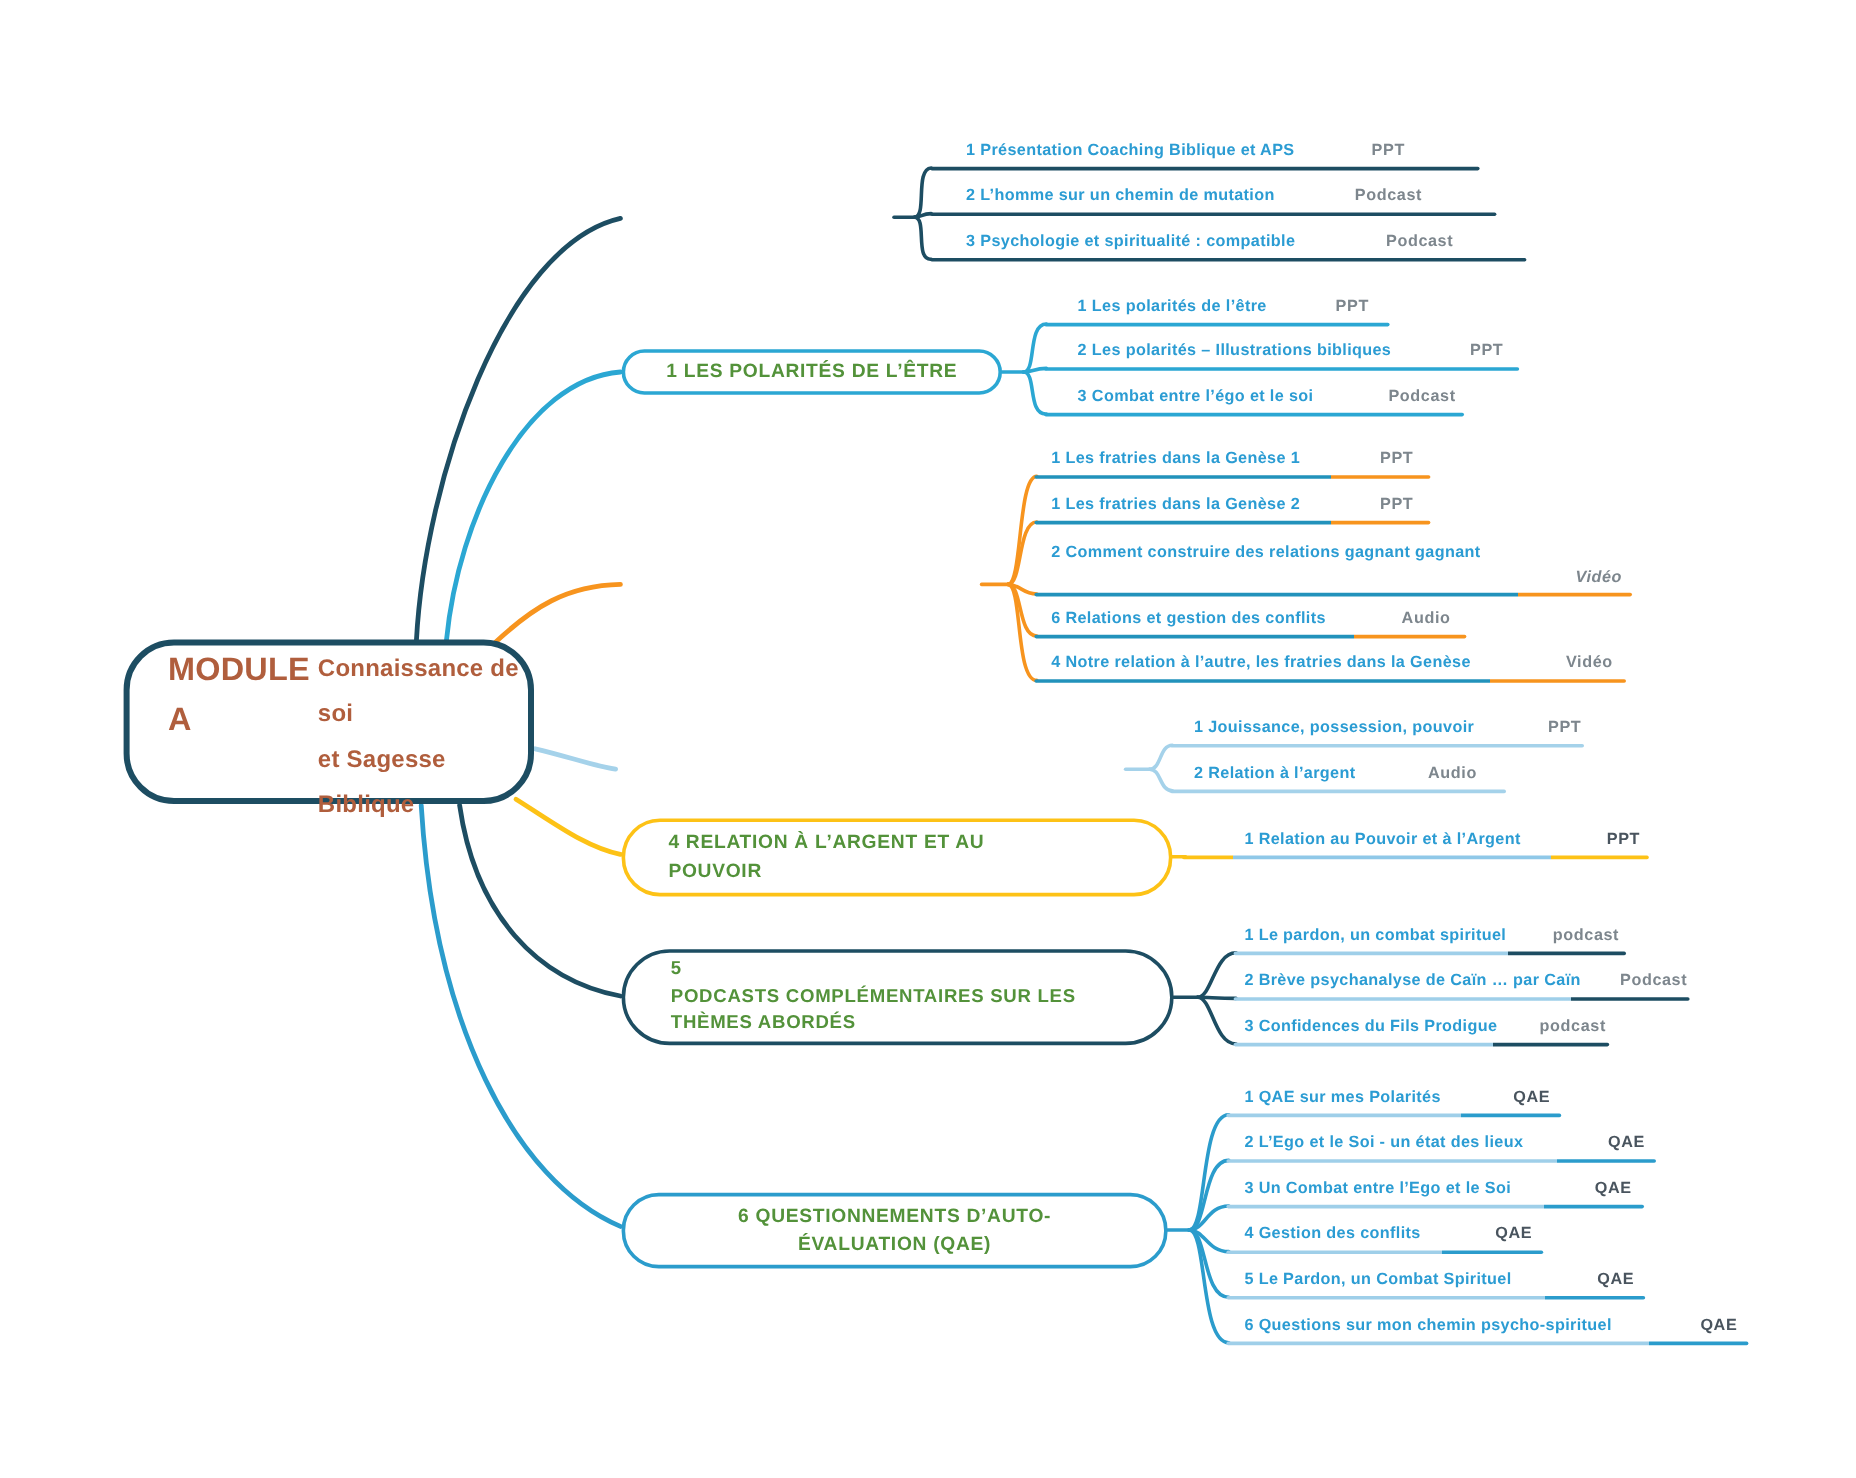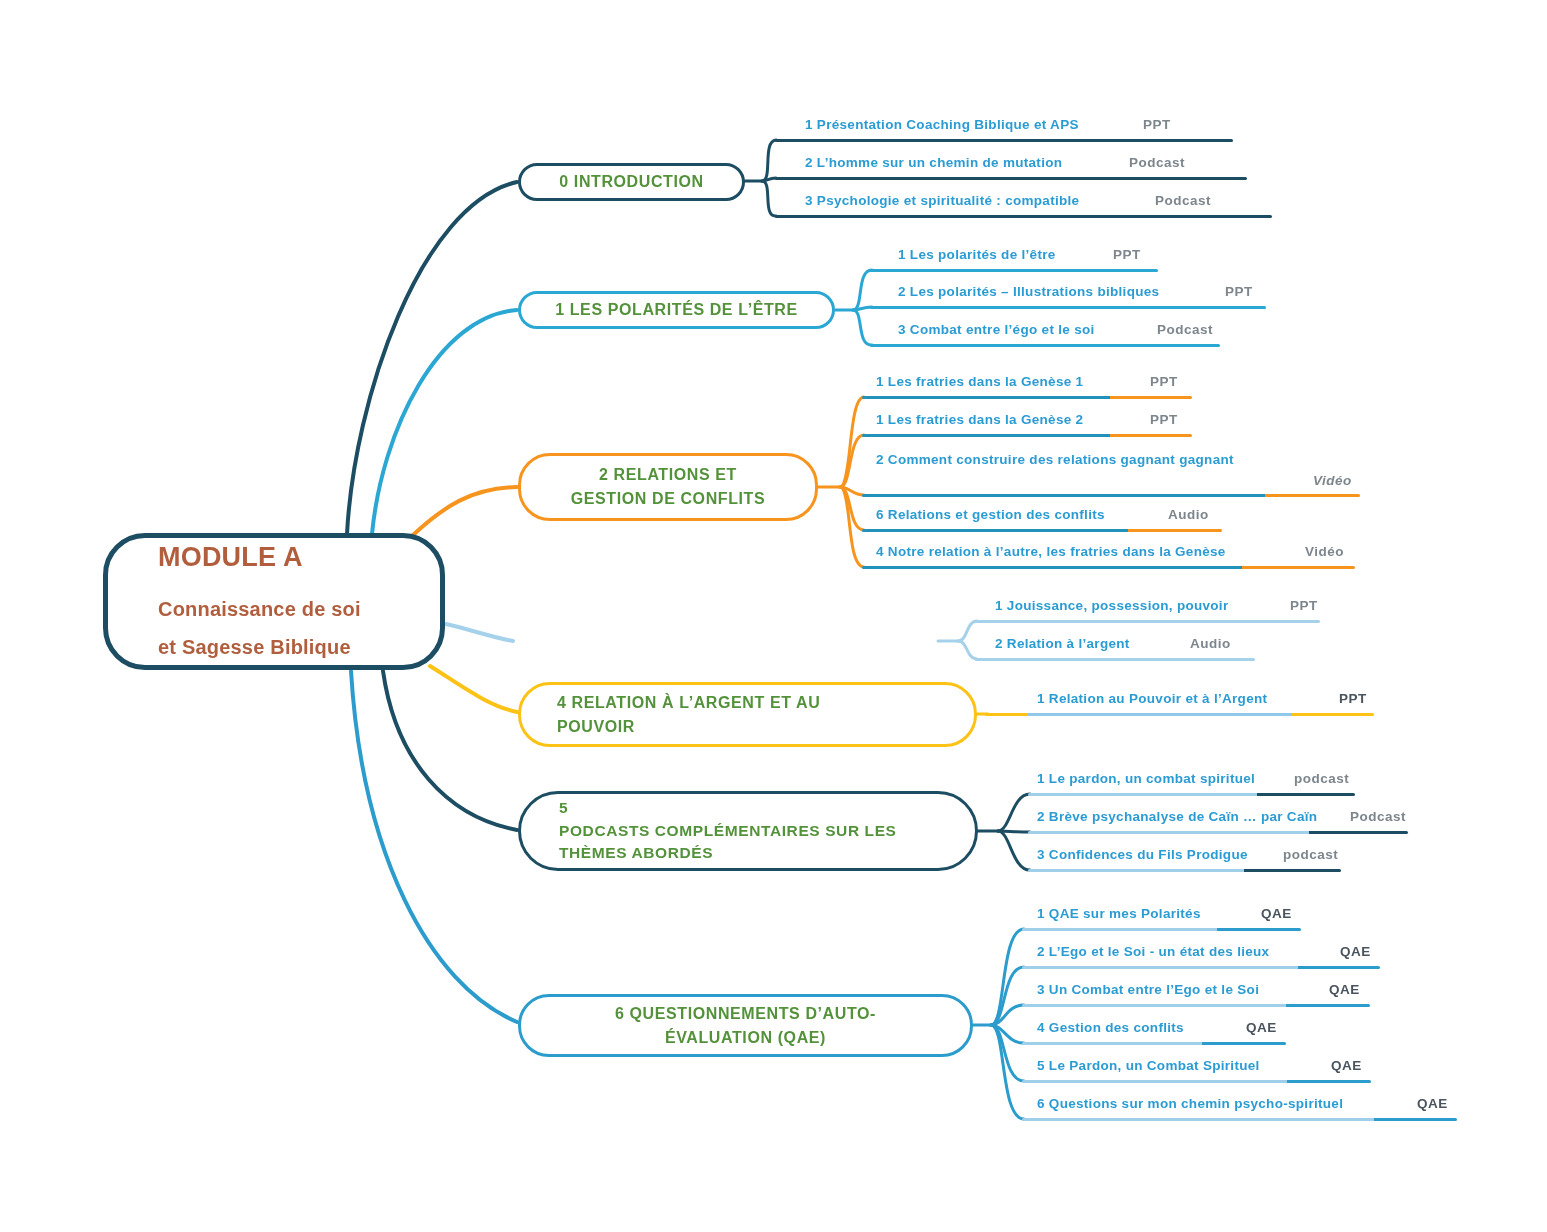--- a/index.html
+++ b/index.html
@@ -14,22 +14,22 @@
   
   .node{
     position:absolute;z-index:2;background:#fff;box-sizing:border-box;
     display:flex;align-items:center;justify-content:center;
     font-weight:bold;color:#53923a;letter-spacing:.6px;
     white-space:pre-line;text-align:center;font-size:16px;line-height:1.5;
   }
   .node span{white-space:pre-line;}
   .root{
     border:5px solid #1d4d62;border-radius:42px;z-index:3;
-    flex-direction:column;align-items:flex-start;justify-content:center;
-    padding-left:50px;text-align:left;letter-spacing:.2px;
+    flex-direction:row;align-items:flex-start;justify-content:center;
+    padding-left:32px;text-align:left;letter-spacing:.2px;
   }
   .root .r-title{color:#b05e3d;font-size:27px;font-weight:bold;margin-bottom:12px;}
   .root .r-sub{color:#b05e3d;font-size:20px;font-weight:bold;line-height:1.9;}
   .b0{border:3px solid #1d4d62;border-radius:19px;}
   .b1{border:3px solid #2ba7d3;border-radius:19px;}
   .b2{border:3px solid #f7941e;border-radius:32px;}
   .b3{border:3px solid #a5d2ea;border-radius:21px;}
   .b4{border:3px solid #fdc216;border-radius:32px;justify-content:flex-start;text-align:left;padding-left:36px;}
   .b5{border:3px solid #1d4d62;border-radius:40px;justify-content:flex-start;text-align:left;padding-left:38px;font-size:15.5px;line-height:1.45;}
   .b6{border:3px solid #2b9ccc;border-radius:31px;}
@@ -124,29 +124,22 @@
       <path d="M991,1025 C1006,1025 1000,1119 1024,1119"></path>
     </g>
   </svg>
 
   <div class="node root" style="left:103px;top:533px;width:342px;height:137px;">
     <span class="r-title">MODULE A</span>
     <span class="r-sub">Connaissance de soi
 et Sagesse Biblique</span>
   </div>
 
-  <div class="node b0" style="left:518px;top:163px;width:227px;height:38px;">
-    <span>0 INTRODUCTION</span>
-  </div>
   <div class="node b1" style="left:518px;top:291px;width:317px;height:38px;">
     <span>1 LES POLARITÉS DE L’ÊTRE</span>
-  </div>
-  <div class="node b2" style="left:518px;top:453px;width:300px;height:68px;">
-    <span>2 RELATIONS ET
-GESTION DE CONFLITS</span>
   </div>
   <div class="node b4" style="left:518px;top:682px;width:459px;height:65px;">
     <span>4 RELATION À L’ARGENT ET AU
 POUVOIR</span>
   </div>
   <div class="node b5" style="left:518px;top:791px;width:460px;height:80px;">
     <span>5
 PODCASTS COMPLÉMENTAIRES SUR LES
 THÈMES ABORDÉS</span>
   </div>

